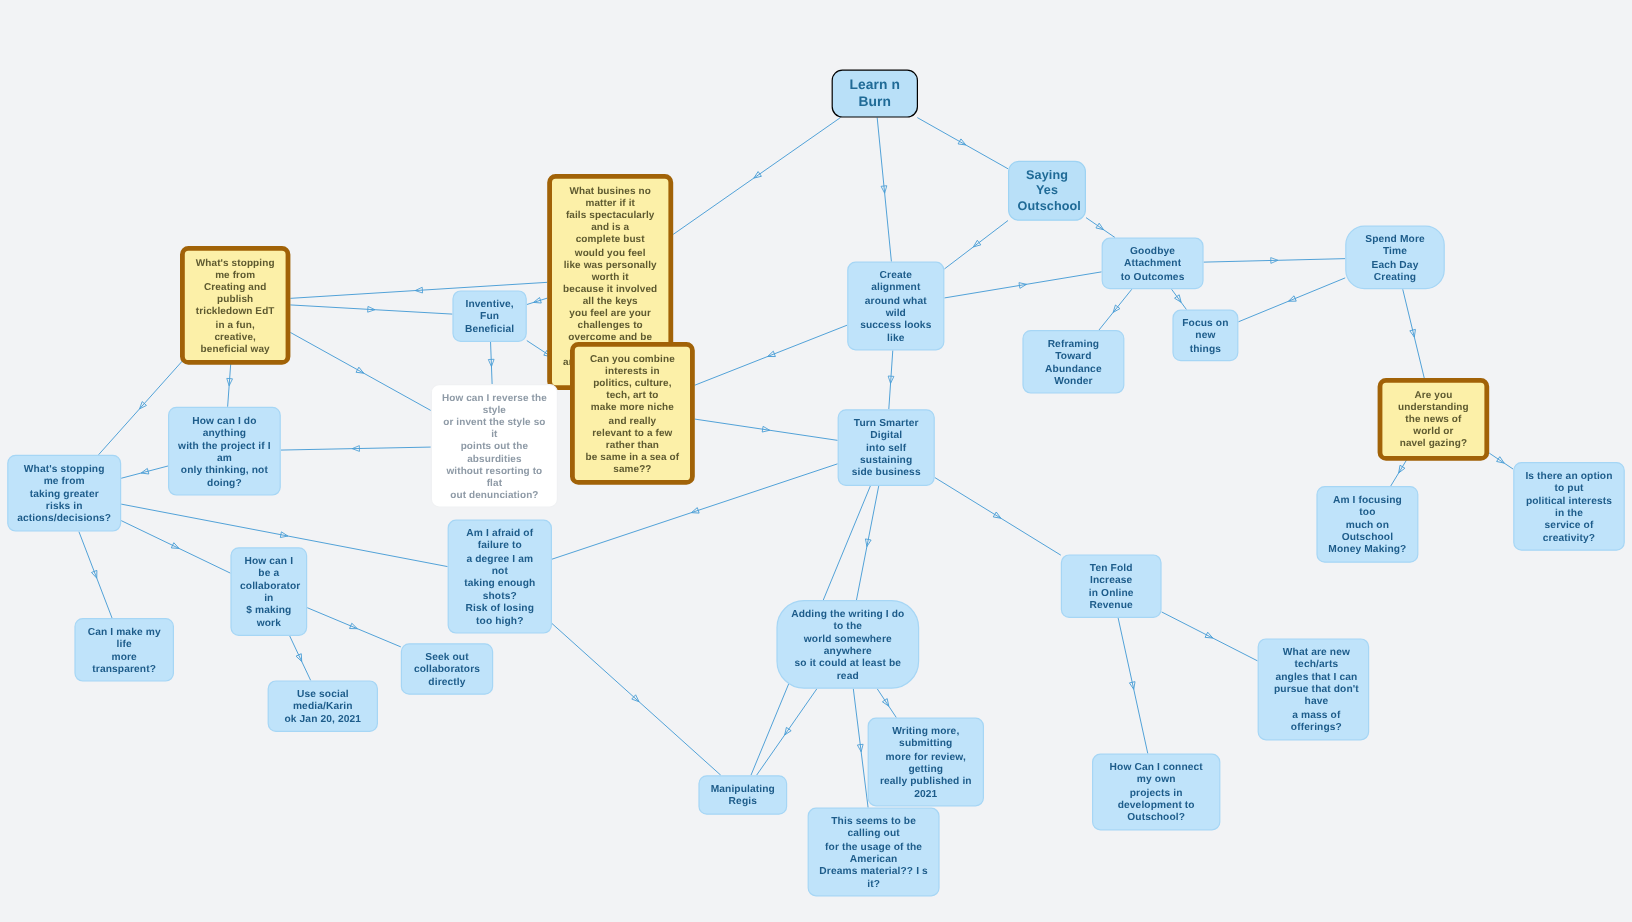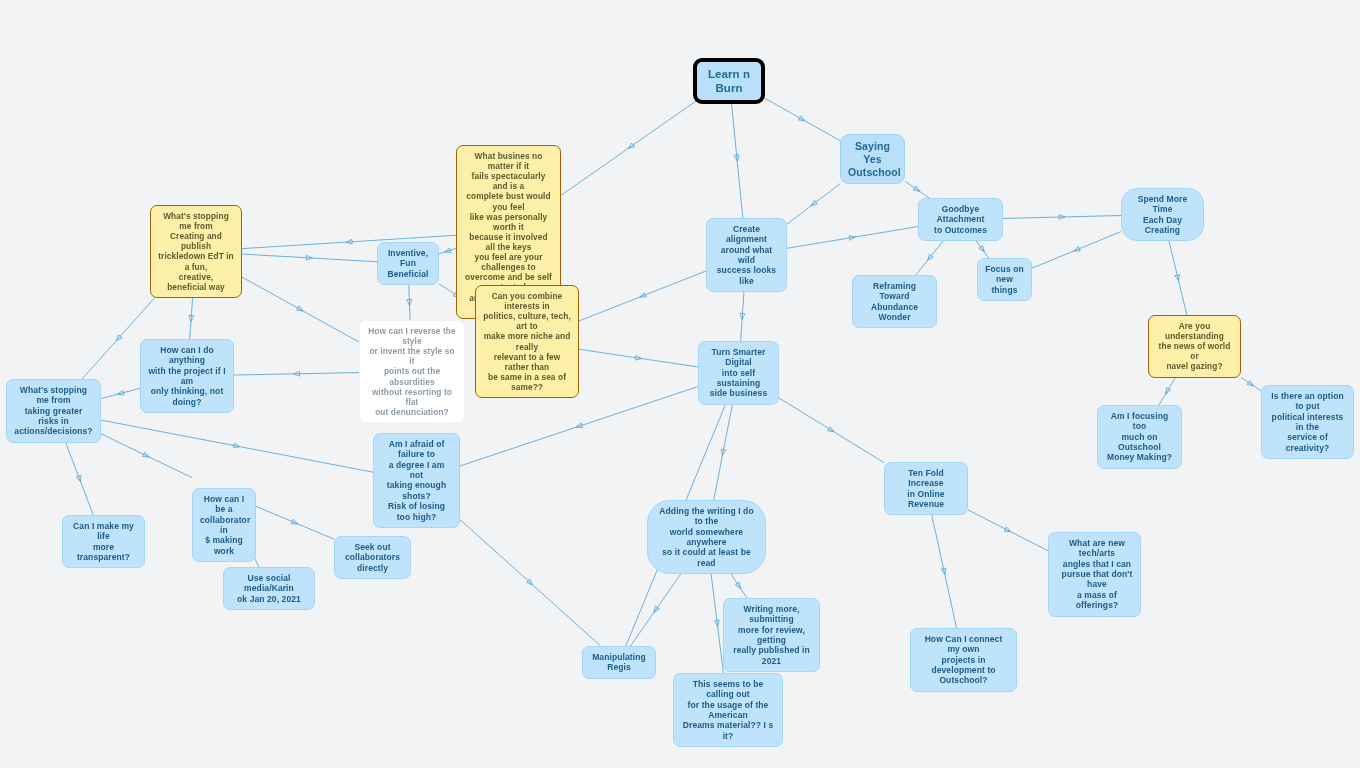--- a/index.html
+++ b/index.html
@@ -39,38 +39,38 @@
   .n-blue {
     background: #bfe3fa;
     border: 1px solid #a6d6f5;
     color: #1d5c8a;
     font-weight: bold;
     font-size: 8.5px;
   }
   
   .n-root {
     background: #b9e0f8;
-    border: 4px solid #000000;
+    border: 1px solid #000000;
     color: #1f6a96;
     font-weight: bold;
     font-size: 11.5px;
     border-radius: 9px;
   }
   .n-root2 {
     background: #b9e0f8;
     border: 1px solid #9ed3f3;
     color: #1f6a96;
     font-weight: bold;
     font-size: 10.5px;
     border-radius: 9px;
   }
   
   .n-yellow {
     background: #fcf0a8;
-    border: 1px solid #a16207;
+    border: 4px solid #a16207;
     color: #5e5a30;
     font-weight: bold;
     font-size: 8.3px;
   }
   
   .n-white {
     background: #ffffff;
     border: 1px solid #f0f1f3;
     color: #8e9aa6;
     font-weight: bold;
@@ -257,21 +257,21 @@
         <span>Am I focusing too</span>
         <span>much on Outschool</span>
         <span>Money Making?</span>
       </div>
       <div class="node n-blue" style="left: 373px; top: 433px; width: 87px; min-height: 47px;">
         <span>Am I afraid of failure to</span>
         <span>a degree I am not</span>
         <span>taking enough shots?</span>
         <span>Risk of losing too high?</span>
       </div>
-      <div class="node n-blue" style="left: 192px; top: 456px; width: 64px; min-height: 37px; margin-top: 32px;">
+      <div class="node n-blue" style="left: 192px; top: 456px; width: 64px; min-height: 37px;">
         <span>How can I be a</span>
         <span>collaborator in</span>
         <span>$ making work</span>
       </div>
       <div class="node n-blue" style="left: 884px; top: 462px; width: 84px; min-height: 26px;">
         <span>Ten Fold Increase</span>
         <span>in Online Revenue</span>
       </div>
       <div class="node n-blue" style="left: 62px; top: 515px; width: 83px; min-height: 26px;">
         <span>Can I make my life</span>

